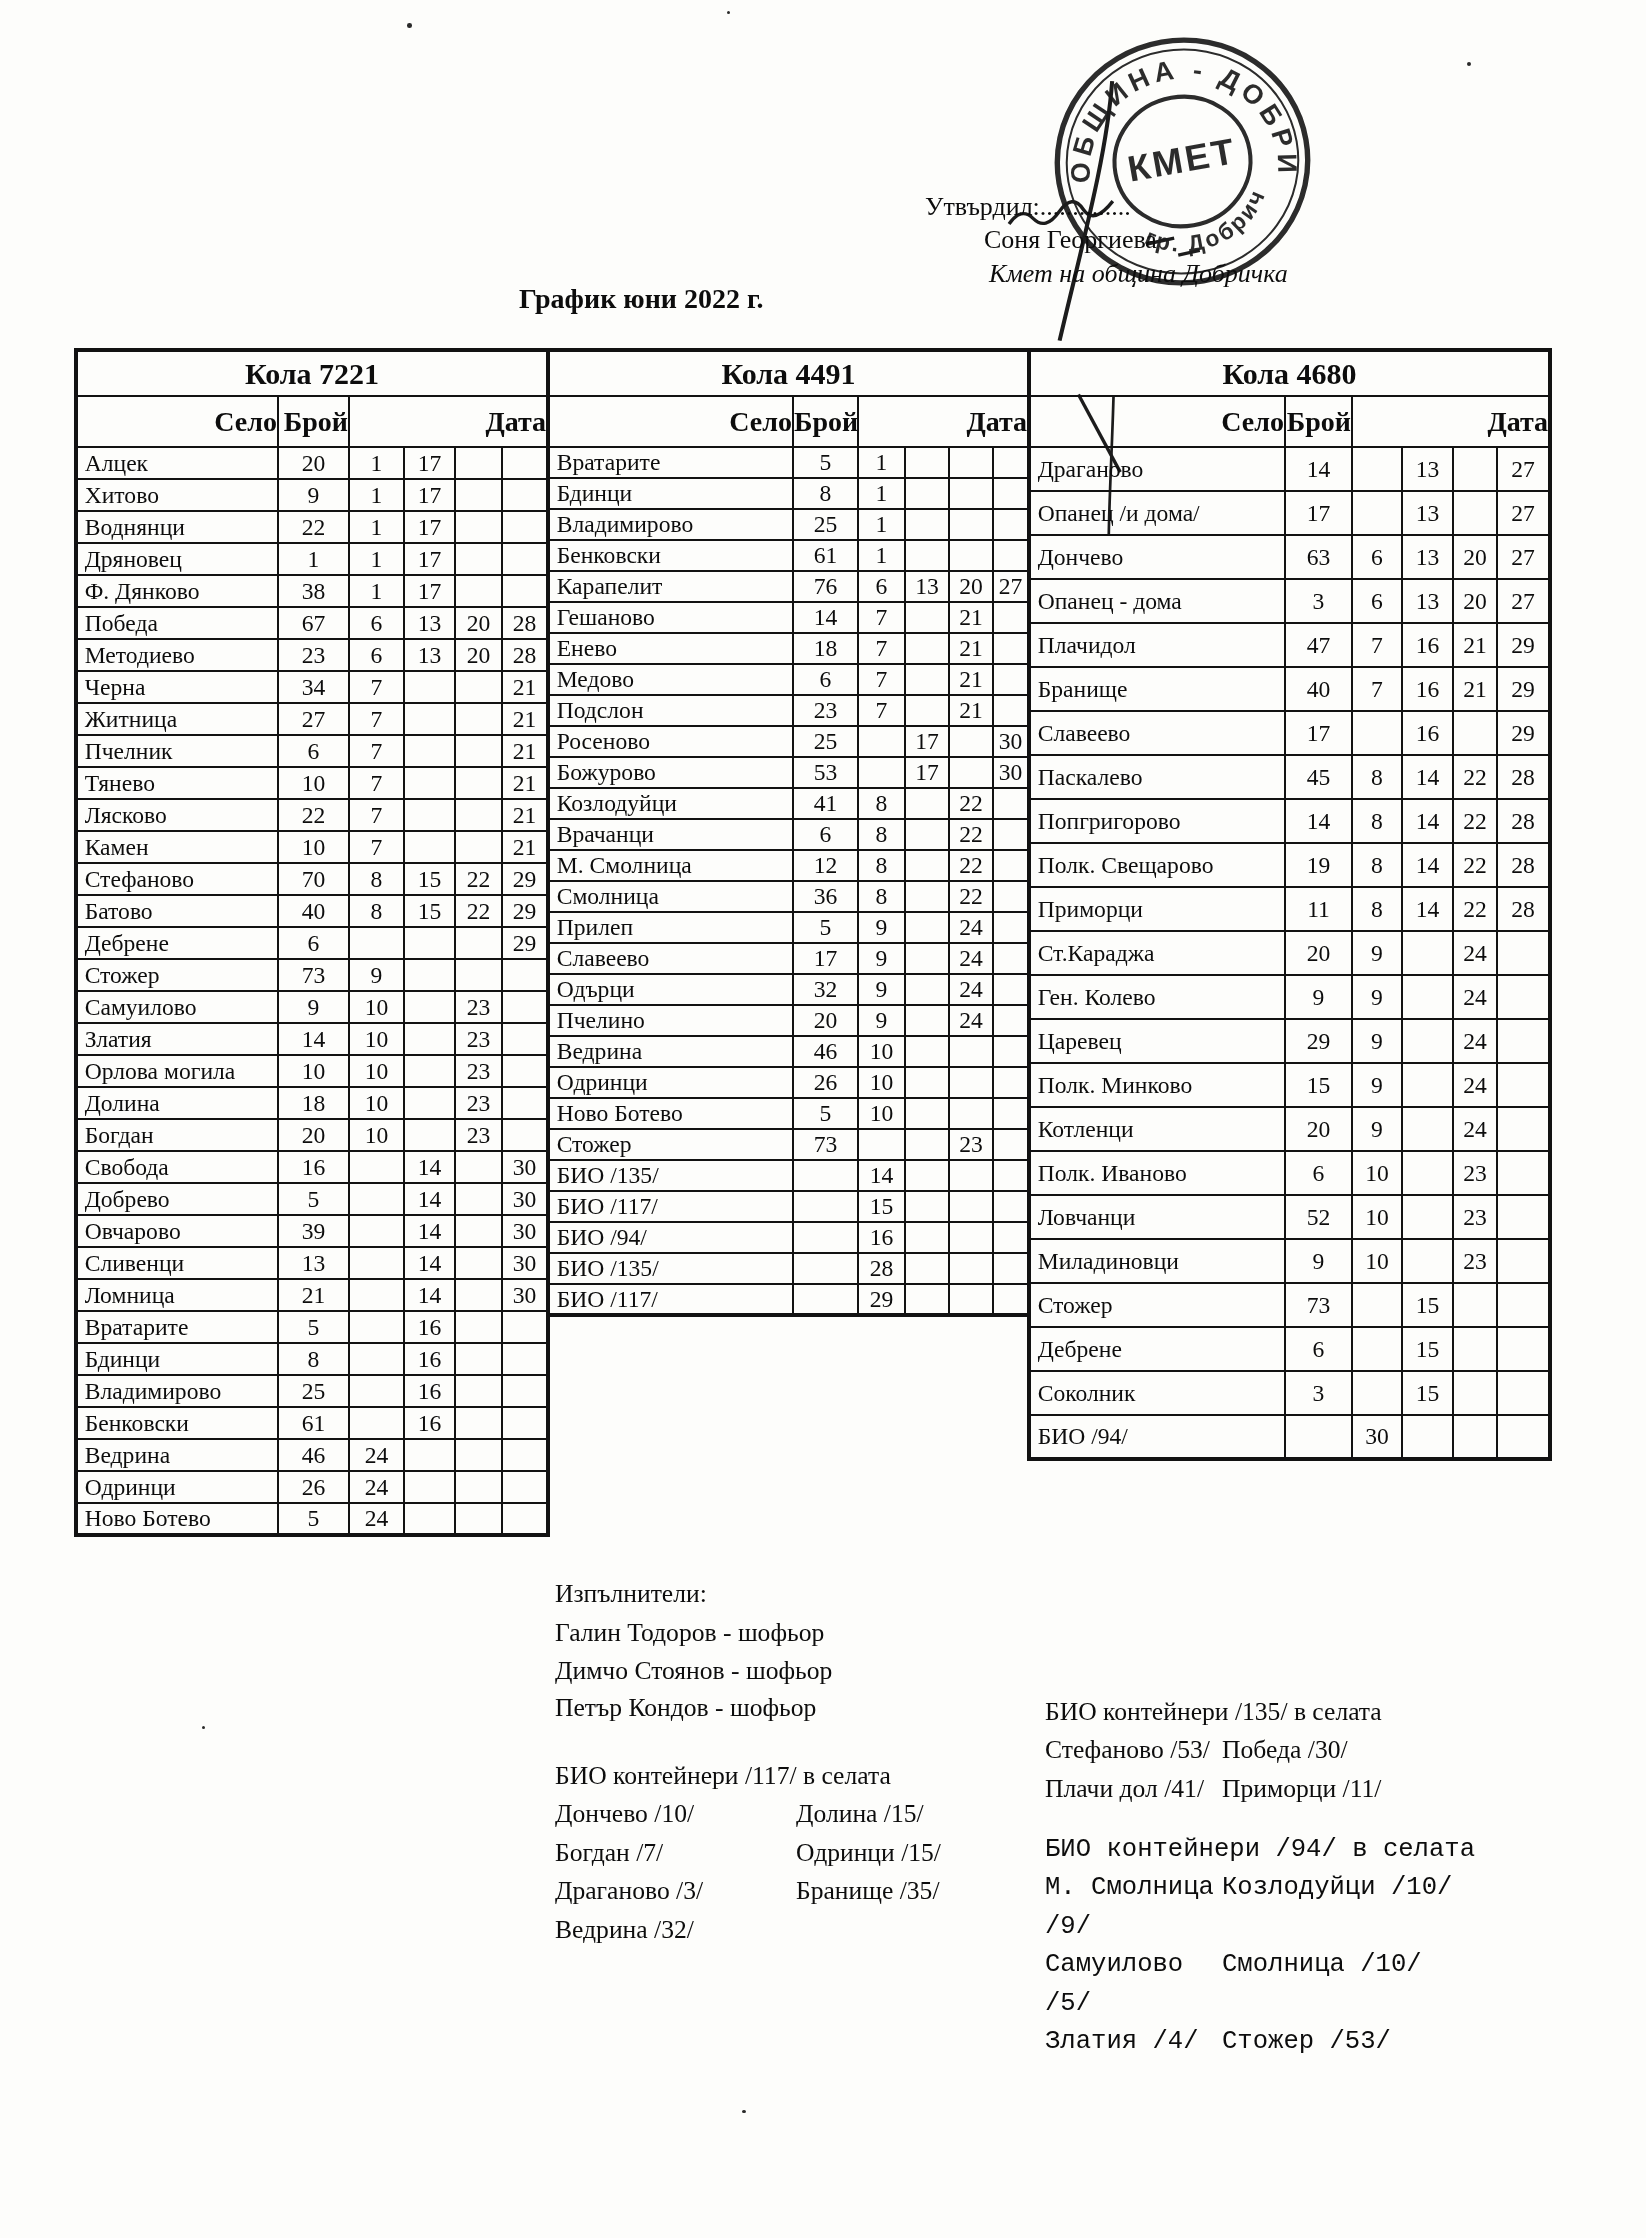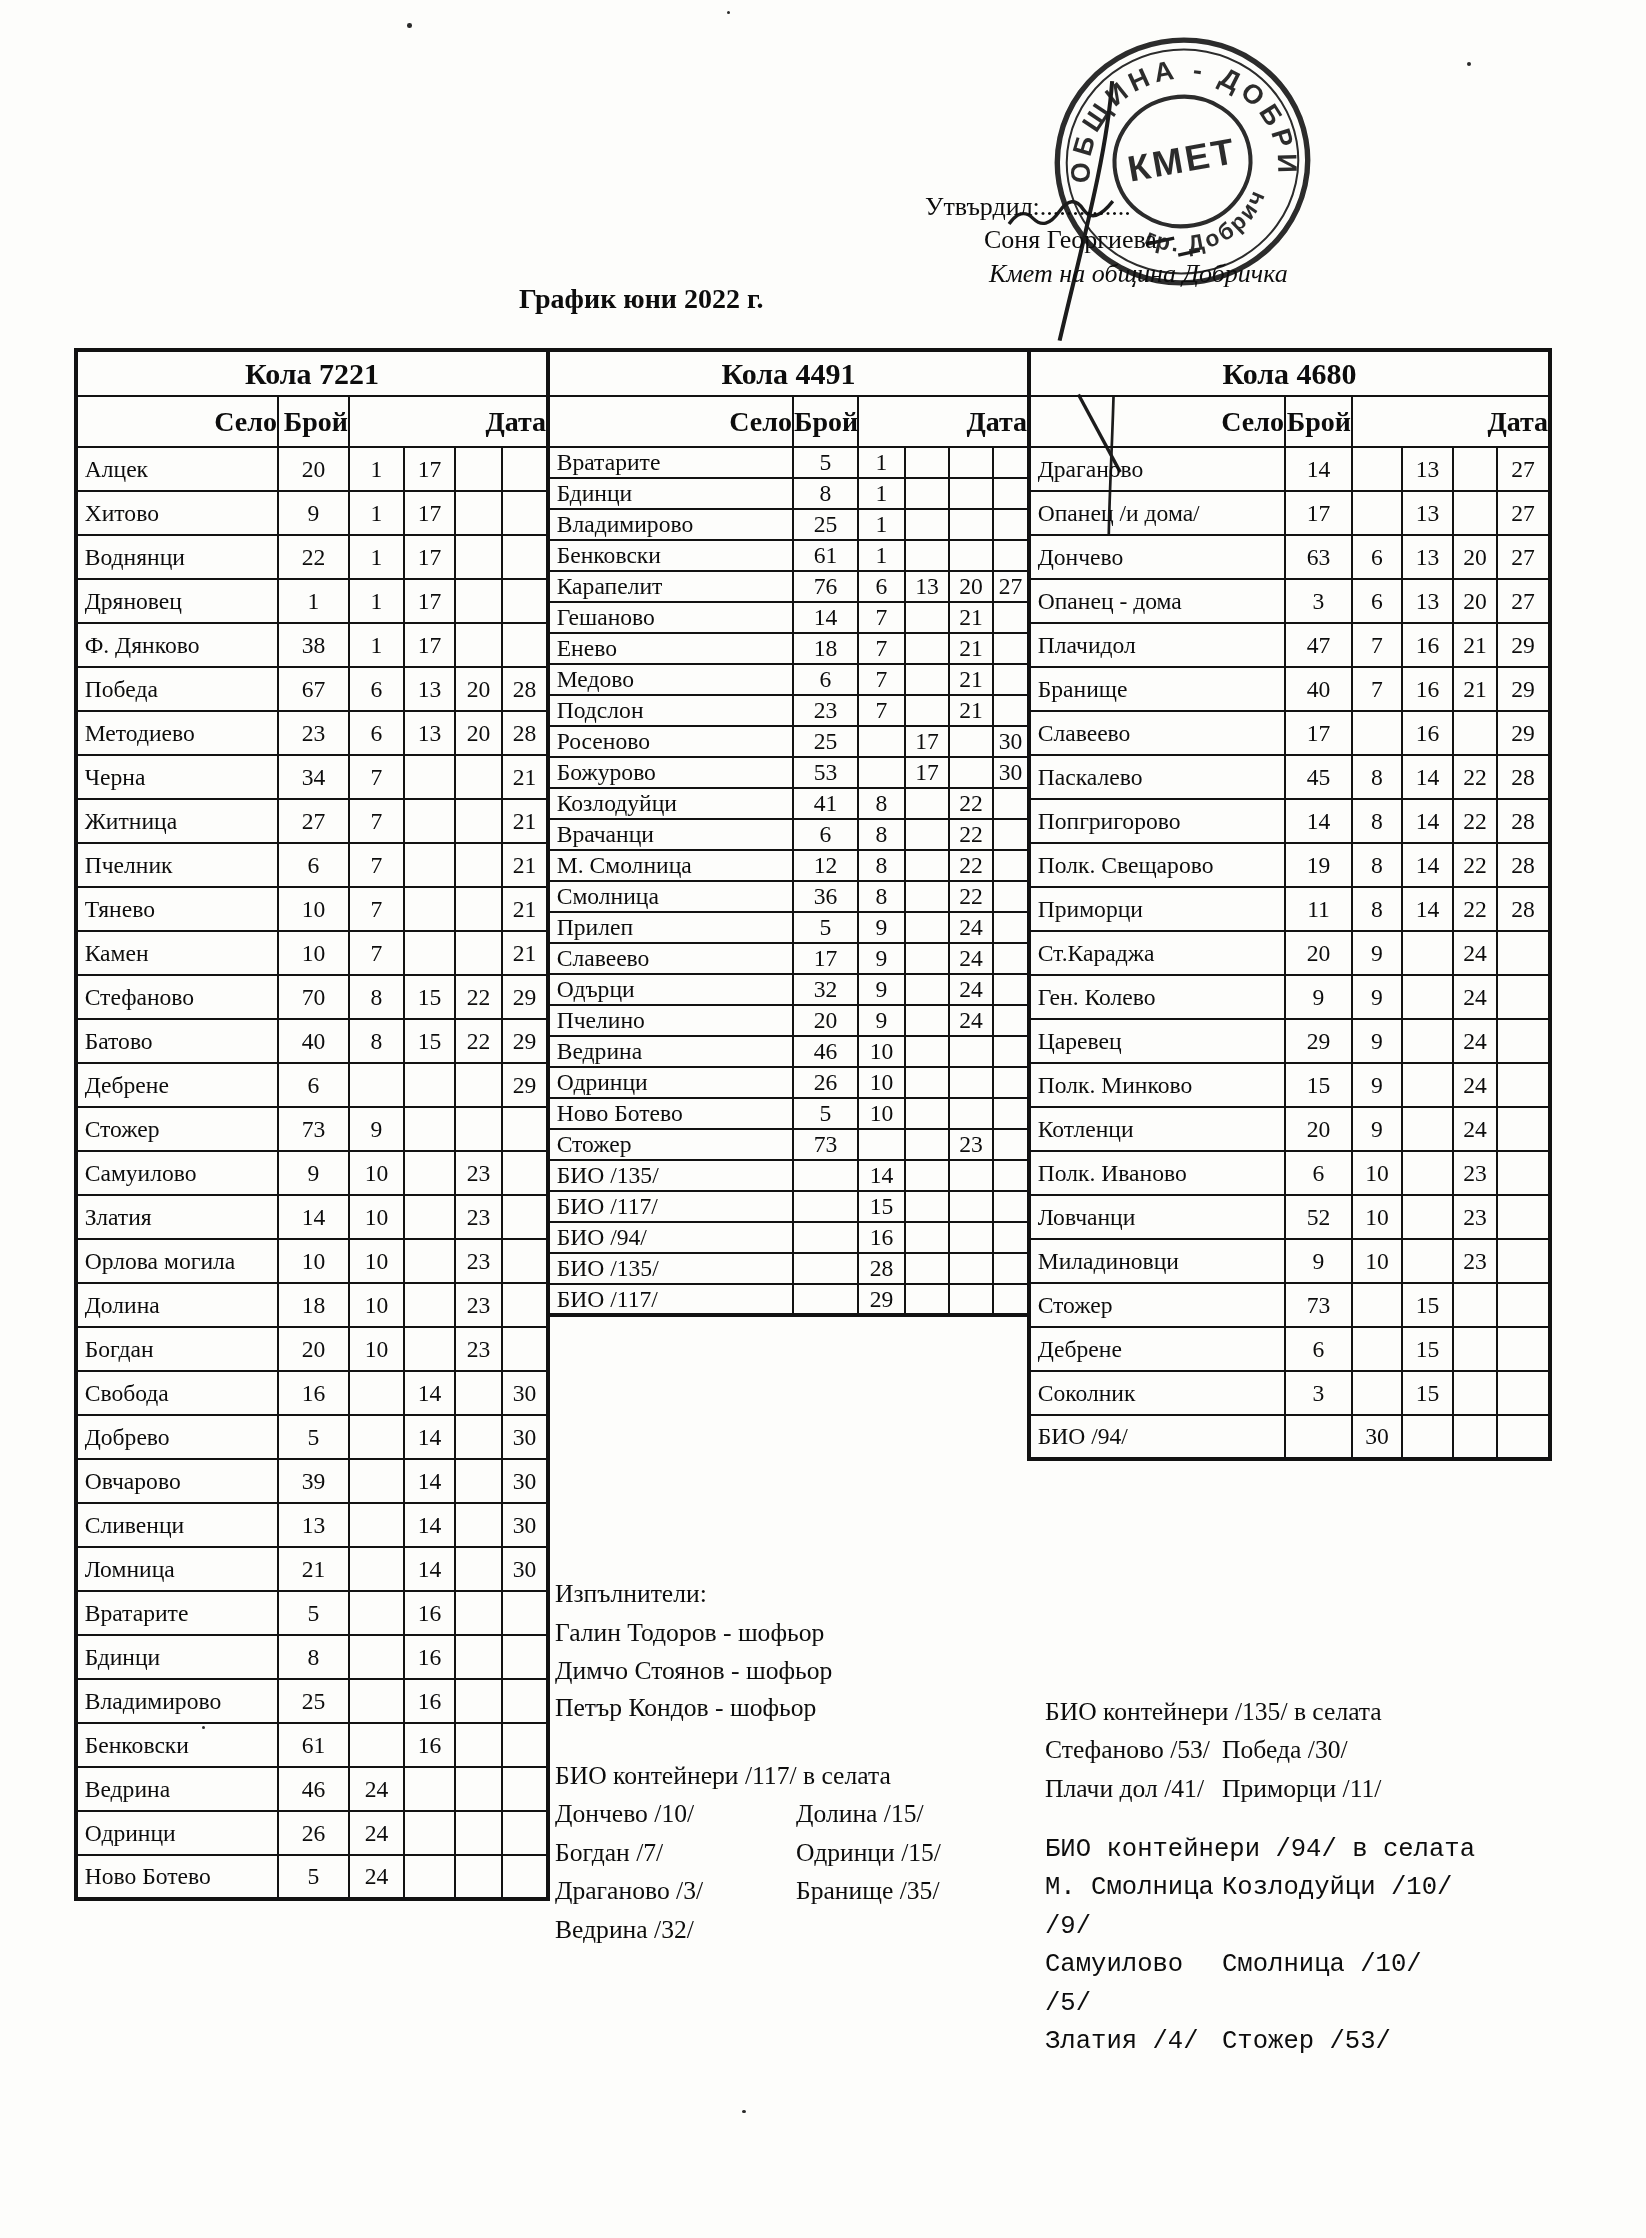--- a/index.html
+++ b/index.html
@@ -13,21 +13,21 @@
   .approval .sig-title{padding-left:64px;font-style:italic;}
   
   .doc-title{position:absolute;left:519px;top:283px;font-size:28px;font-weight:bold;margin:0;}
   
   .tbl-wrap{position:absolute;top:348px;}
   .tbl-wrap table{border-collapse:collapse;table-layout:fixed;width:100%;}
   .tbl-wrap th,.tbl-wrap td{border:2.7px solid #121212;padding:0;overflow:hidden;white-space:nowrap;}
   .tbl-wrap table{border:4px solid #121212;}
   .car-row th{height:43px;font-size:30px;font-weight:bold;text-align:center;}
   .hdr-row th{height:49px;font-size:28px;font-weight:bold;text-align:right;}
-  .t1 tbody tr{height:44px;font-family:Liberation Serif, serif;}
+  .t1 tbody tr{height:32px;font-family:Liberation Serif, serif;}
   .t2 tbody tr{height:31px;}
   .t3 tbody tr{height:44px;}
   tbody td{font-size:23.6px;}
   td.c-name{text-align:left;padding-left:6.7px;}
   td.c-num{text-align:center;}
   
   .executors{position:absolute;left:555px;top:1575px;font-size:25.6px;line-height:1.47;}
   .executors .exec-heading{margin-bottom:1.3px;}
   
   .bio{position:absolute;font-size:25.6px;line-height:1.5;}
@@ -182,20 +182,28 @@
             <td class="c-name">Пчелник</td>
             <td class="c-num">6</td>
             <td class="c-num">7</td>
             <td class="c-num"></td>
             <td class="c-num"></td>
             <td class="c-num">21</td>
           </tr>
           <tr>
             <td class="c-name">Тянево</td>
             <td class="c-num">10</td>
+            <td class="c-num">7</td>
+            <td class="c-num"></td>
+            <td class="c-num"></td>
+            <td class="c-num">21</td>
+          </tr>
+          <tr>
+            <td class="c-name">Лясково</td>
+            <td class="c-num">22</td>
             <td class="c-num">7</td>
             <td class="c-num"></td>
             <td class="c-num"></td>
             <td class="c-num">21</td>
           </tr>
           <tr>
             <td class="c-name">Камен</td>
             <td class="c-num">10</td>
             <td class="c-num">7</td>
             <td class="c-num"></td>

